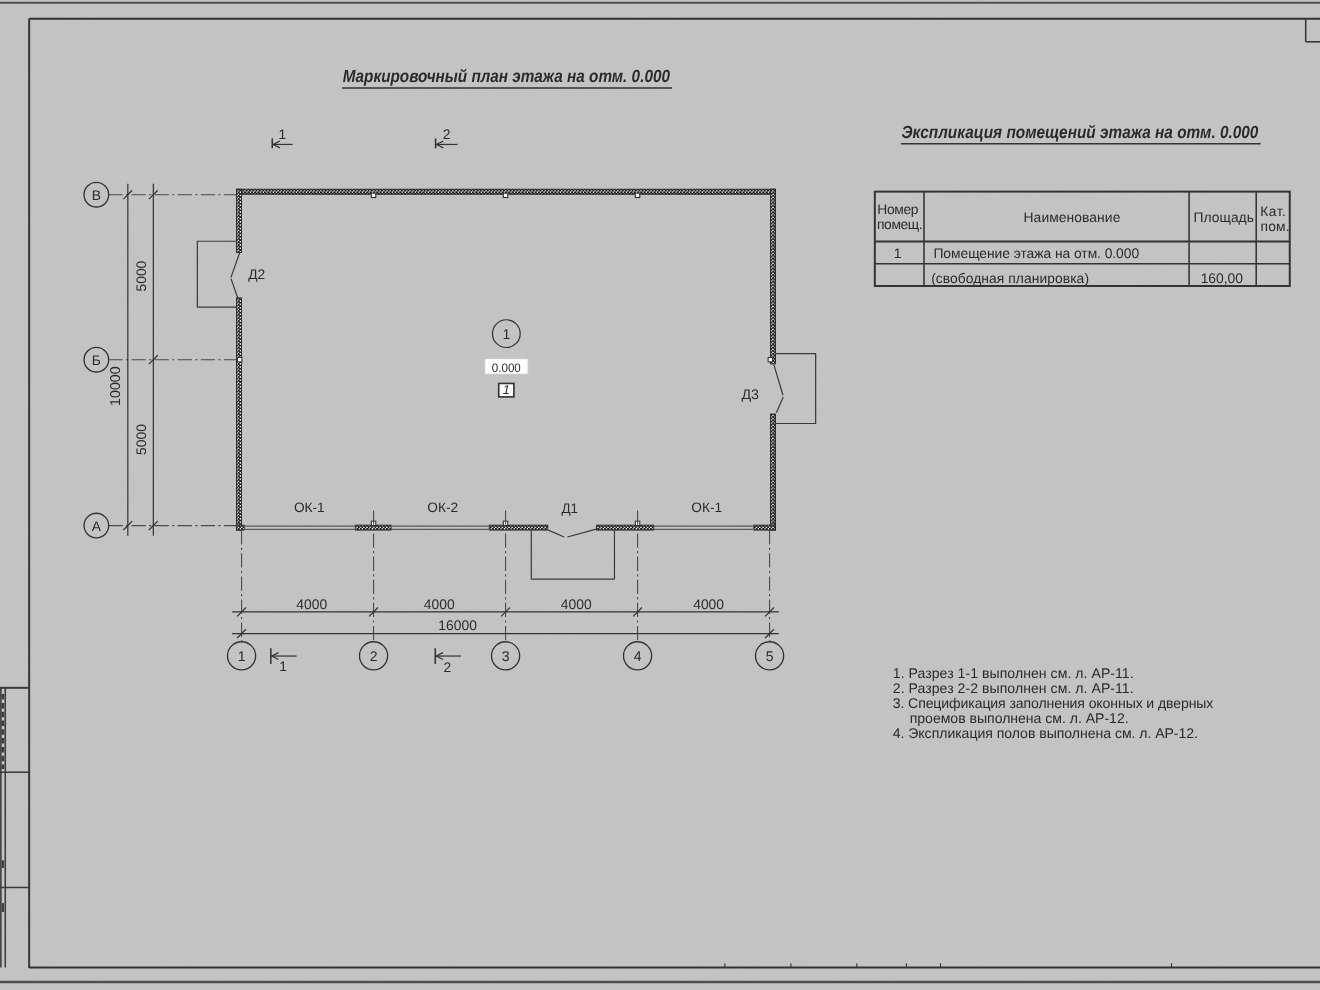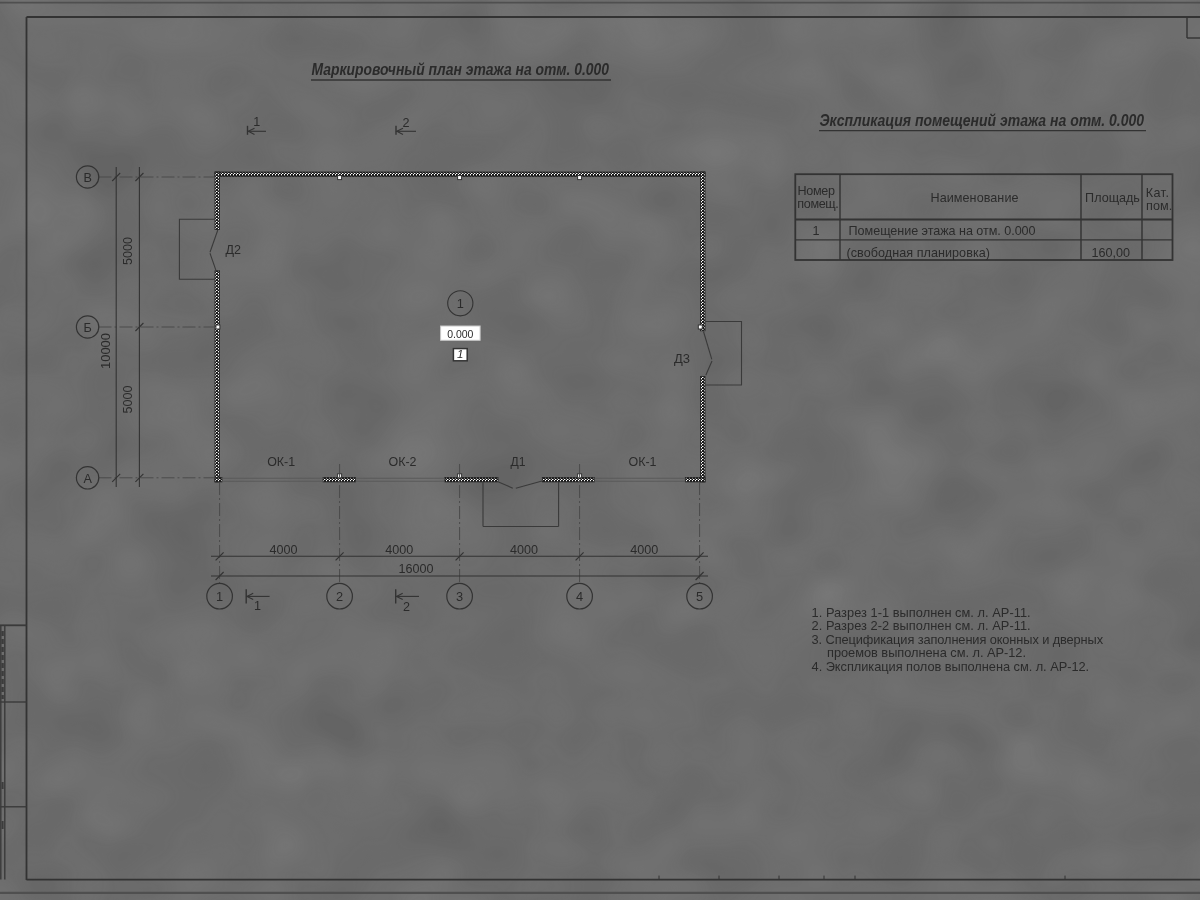--- a/index.html
+++ b/index.html
@@ -1,15 +1,15 @@
 <!DOCTYPE html>
 <html><head><meta charset="utf-8">
 <style>
 html,body{margin:0;padding:0;background:#ffffff;}
-#page{position:relative;width:1200px;height:900px;background:#15803d;overflow:hidden;filter:grayscale(1);text-align:center;}
+#page{position:relative;width:1200px;height:900px;background:#7dd3fc;overflow:hidden;filter:grayscale(1);text-align:center;}
 svg{position:absolute;left:0;top:0;opacity:.999;}
 text{font-family:"Liberation Sans",sans-serif;fill:#2b2b2b;}
 </style></head><body>
 <div id="page">
 <svg width="1200" height="900" viewBox="0 0 1200 900">
 <defs>
 <filter id="paper" x="0" y="0" width="100%" height="100%">
 <feTurbulence type="fractalNoise" baseFrequency="0.013 0.016" numOctaves="2" seed="7" result="n"></feTurbulence>
 <feColorMatrix in="n" type="matrix" values="0 0 0 0 0.55  0 0 0 0 0.55  0 0 0 0 0.55  0.45 0.45 0.45 0 -0.38"></feColorMatrix>
 </filter>

